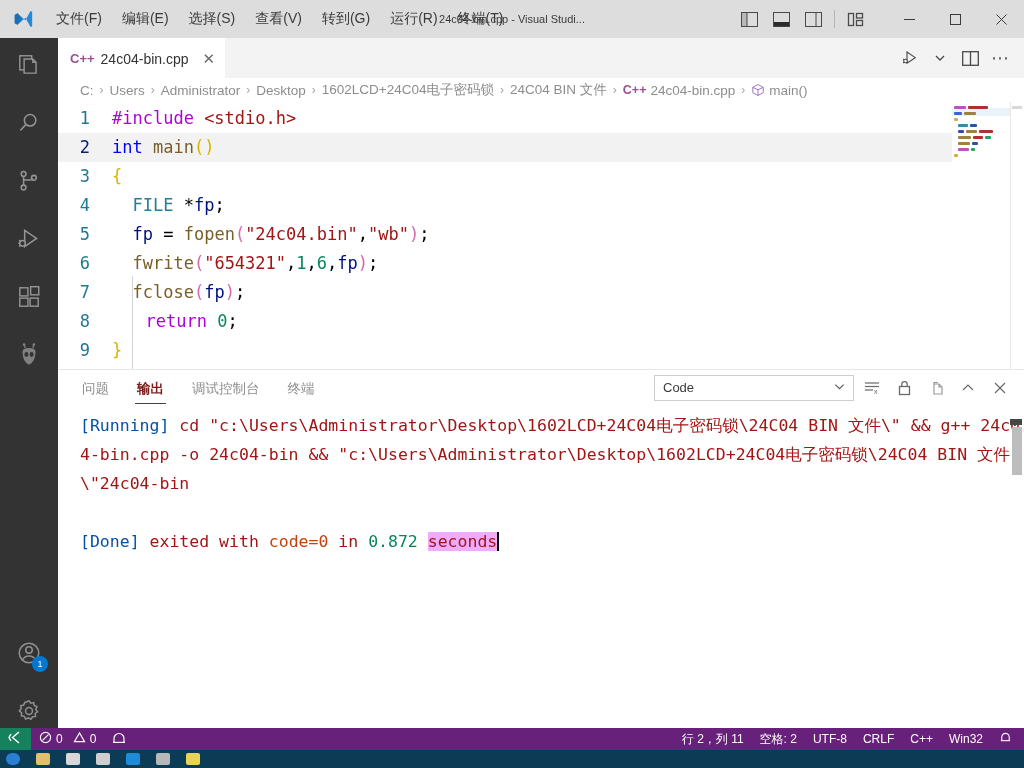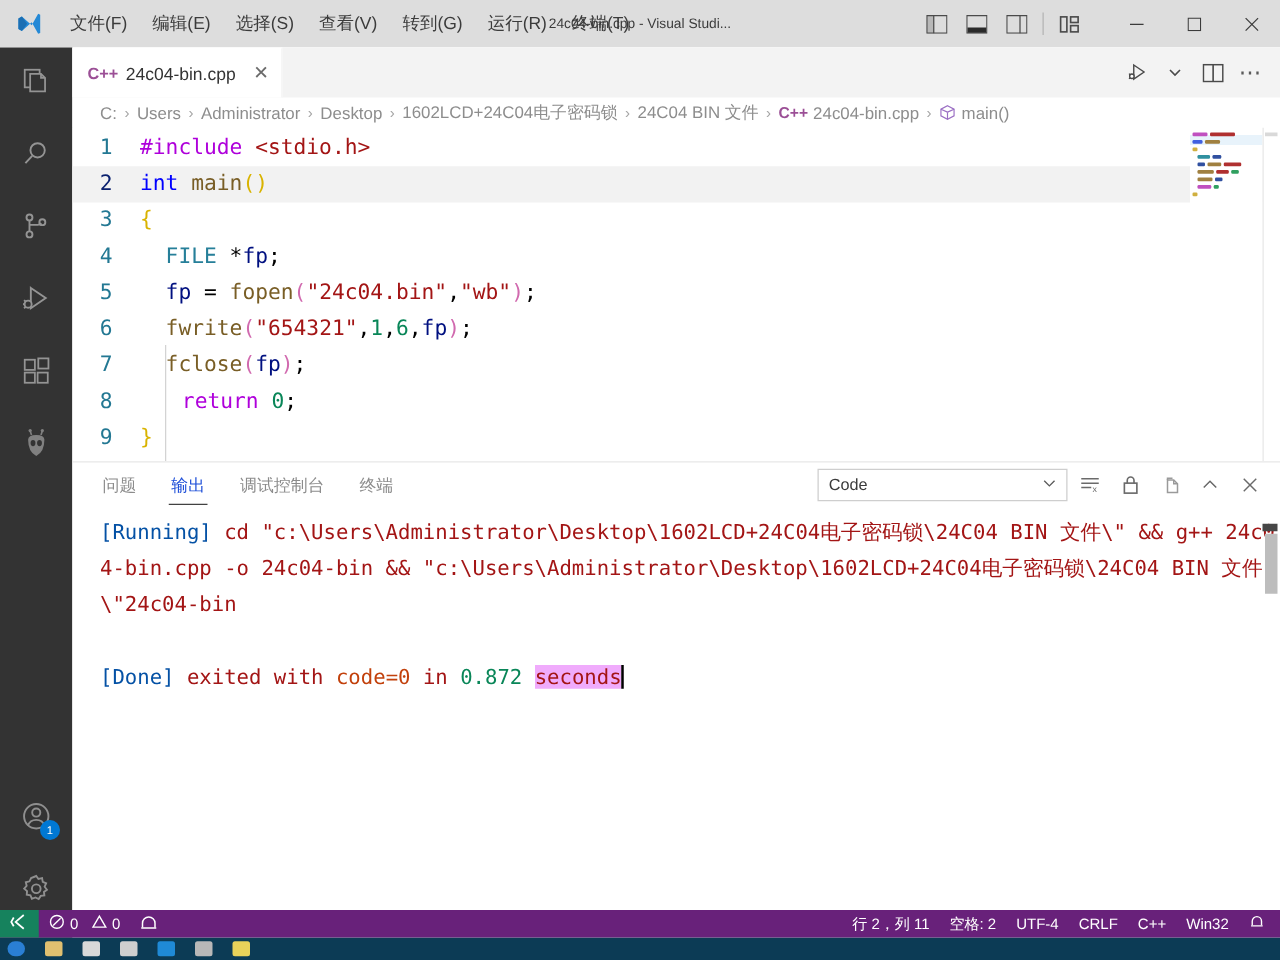--- a/index.html
+++ b/index.html
@@ -121,21 +121,21 @@
   }
   .overview-deco { position: absolute; right: 2px; width: 10px; height: 3px; background: #40404033; }
 
   
   .panel { position: absolute; left: 0; right: 0; top: 331px; bottom: 0; background: #ffffff; border-top: 1px solid #e7e7e7; }
   .panel-head { height: 35px; display: flex; align-items: center; padding-left: 22px; }
   .ptab {
     font-size: 13.5px; color: #8c8c8c; margin-right: 24px; padding: 8px 2px 6px;
     position: relative; cursor: pointer; white-space: nowrap;
   }
-  .ptab.active { color: #1d4ed8; }
+  .ptab.active { color: #7f1d1d; font-weight: bold; }
   .ptab.active::after {
     content: ""; position: absolute; left: 0; right: 0; bottom: 0; height: 1px; background: #424242;
   }
   .panel-actions { margin-left: auto; display: flex; align-items: center; gap: 4px; padding-right: 10px; }
   .p-select {
     width: 200px; height: 26px; border: 1px solid #cecece; background: #ffffff;
     display: flex; align-items: center; padding: 0 8px; font-size: 13px; color: #3b3b3b;
     justify-content: space-between; cursor: pointer;
   }
   .p-btn { width: 28px; height: 28px; display: flex; align-items: center; justify-content: center; color: #6a6a6a; }
@@ -551,21 +551,21 @@
           <svg width="14" height="12" viewBox="0 0 14 12" fill="none" stroke="#ffffff" stroke-width="1.2">
               <path d="M2 10 V6.5 a5 5 0 0 1 10 0 V10"></path>
               <line x1="1" y1="10.4" x2="13" y2="10.4"></line>
             </svg>
         </span>
       </div>
     </div>
     <div class="sb-right">
       <div class="sb-item">行 2，列 11</div>
       <div class="sb-item">空格: 2</div>
-      <div class="sb-item">UTF-4</div>
+      <div class="sb-item">UTF-8</div>
       <div class="sb-item">CRLF</div>
       <div class="sb-item">C++</div>
       <div class="sb-item">Win32</div>
       <div class="sb-item">
         <span>
           <svg width="13" height="13" viewBox="0 0 14 14" fill="none" stroke="#ffffff" stroke-width="1.2">
               <path d="M3 10 V6.5 a4 4 0 0 1 8 0 V10"></path>
               <line x1="2" y1="10.4" x2="12" y2="10.4"></line>
             </svg>
         </span>

